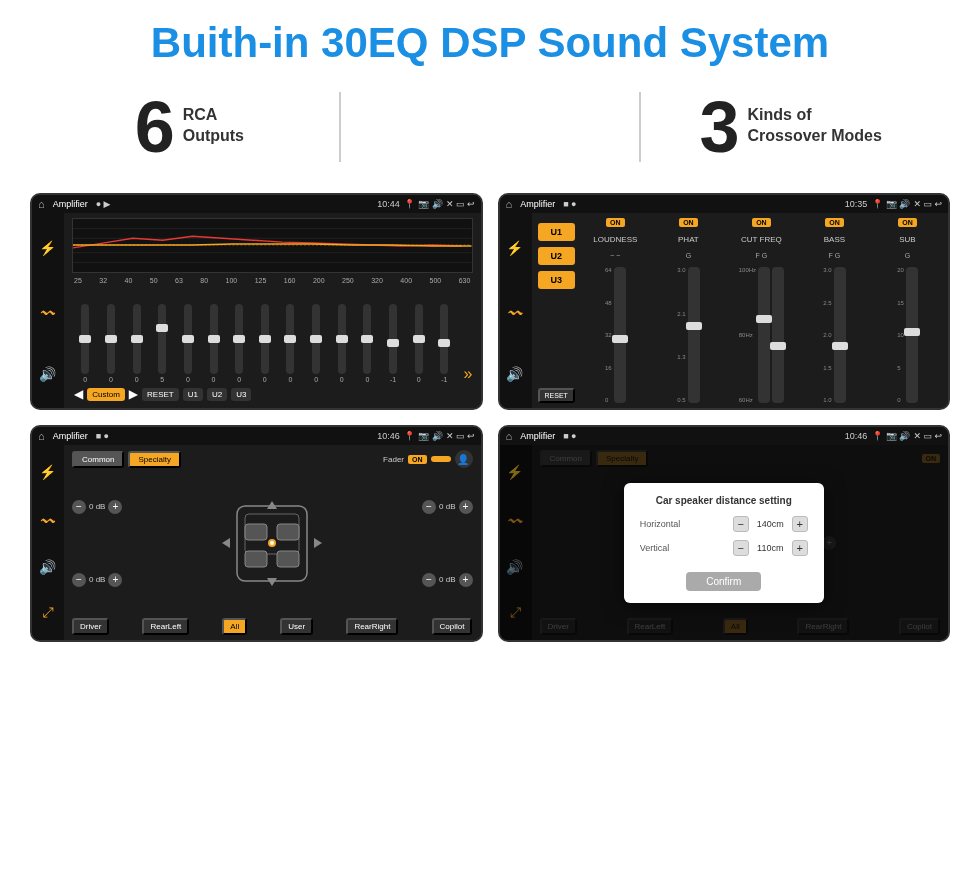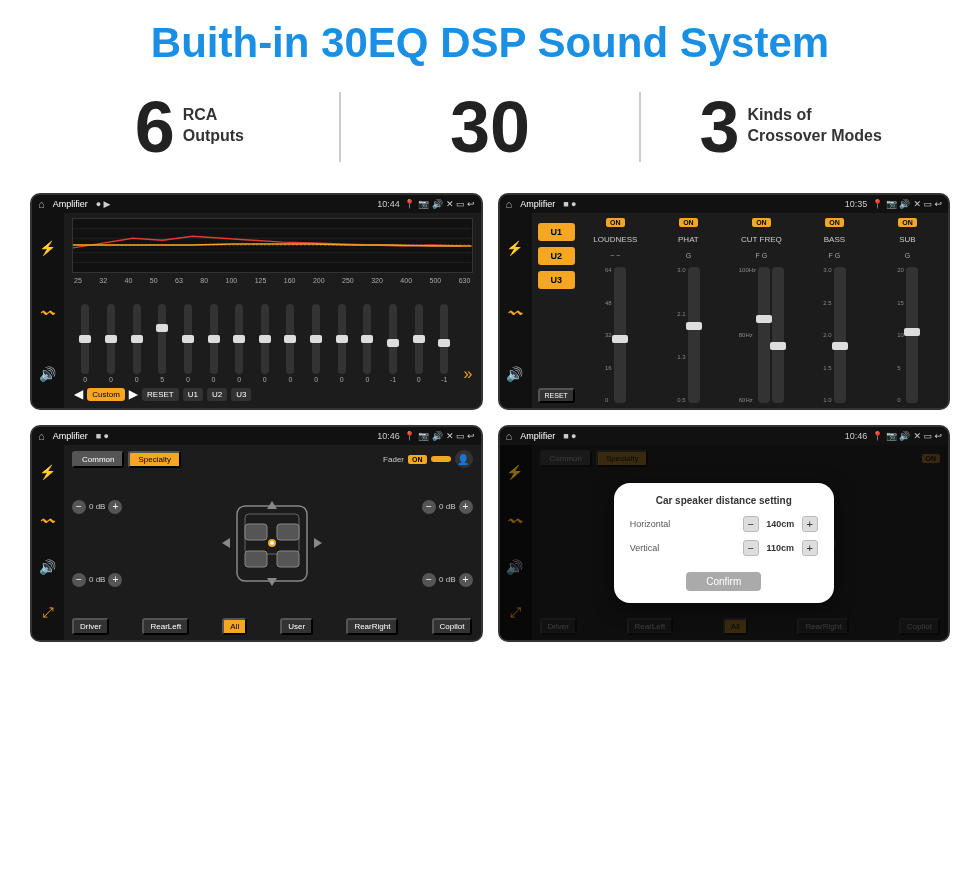--- a/index.html
+++ b/index.html
@@ -350,23 +350,23 @@
       position: absolute;
       top: 0; left: 0; right: 0; bottom: 0;
       background: rgba(0,0,0,0.5);
       display: flex;
       align-items: center;
       justify-content: center;
       z-index: 10;
     }
     .dialog-box {
       background: #fff;
-      border-radius: 16px;
+      border-radius: 6px;
       padding: 12px 16px;
-      width: 220px;
+      width: 200px;
       box-shadow: 0 4px 20px rgba(0,0,0,0.5);
     }
     .dialog-title {
       font-size: 10px;
       font-weight: bold;
       color: #333;
       margin-bottom: 10px;
       text-align: center;
     }
     .dialog-row {
@@ -390,21 +390,21 @@
       border-radius: 3px;
       display: flex;
       align-items: center;
       justify-content: center;
       font-size: 11px;
       cursor: pointer;
       color: #333;
     }
     .dialog-value {
       font-size: 9px;
-      font-weight: bold;
+      font-weight: normal;
       color: #333;
       min-width: 35px;
       text-align: center;
     }
     .dialog-confirm {
       display: flex;
       justify-content: center;
       margin-top: 16px;
     }
     .confirm-btn {
@@ -422,21 +422,20 @@
 
 <h1 class="main-title">Buith-in 30EQ DSP Sound System</h1>
 
 <div class="stats-row">
   <div class="stat-item">
     <span class="stat-number">6</span>
     <span class="stat-label">RCA<br>Outputs</span>
   </div>
   <div class="stat-divider"></div>
   <div class="stat-item">
-    <span class="stat-number">30</span>
   </div>
   <div class="stat-divider"></div>
   <div class="stat-item">
     <span class="stat-number">3</span>
     <span class="stat-label">Kinds of<br>Crossover Modes</span>
   </div>
 </div>
 
 <div class="screens-grid">
 

